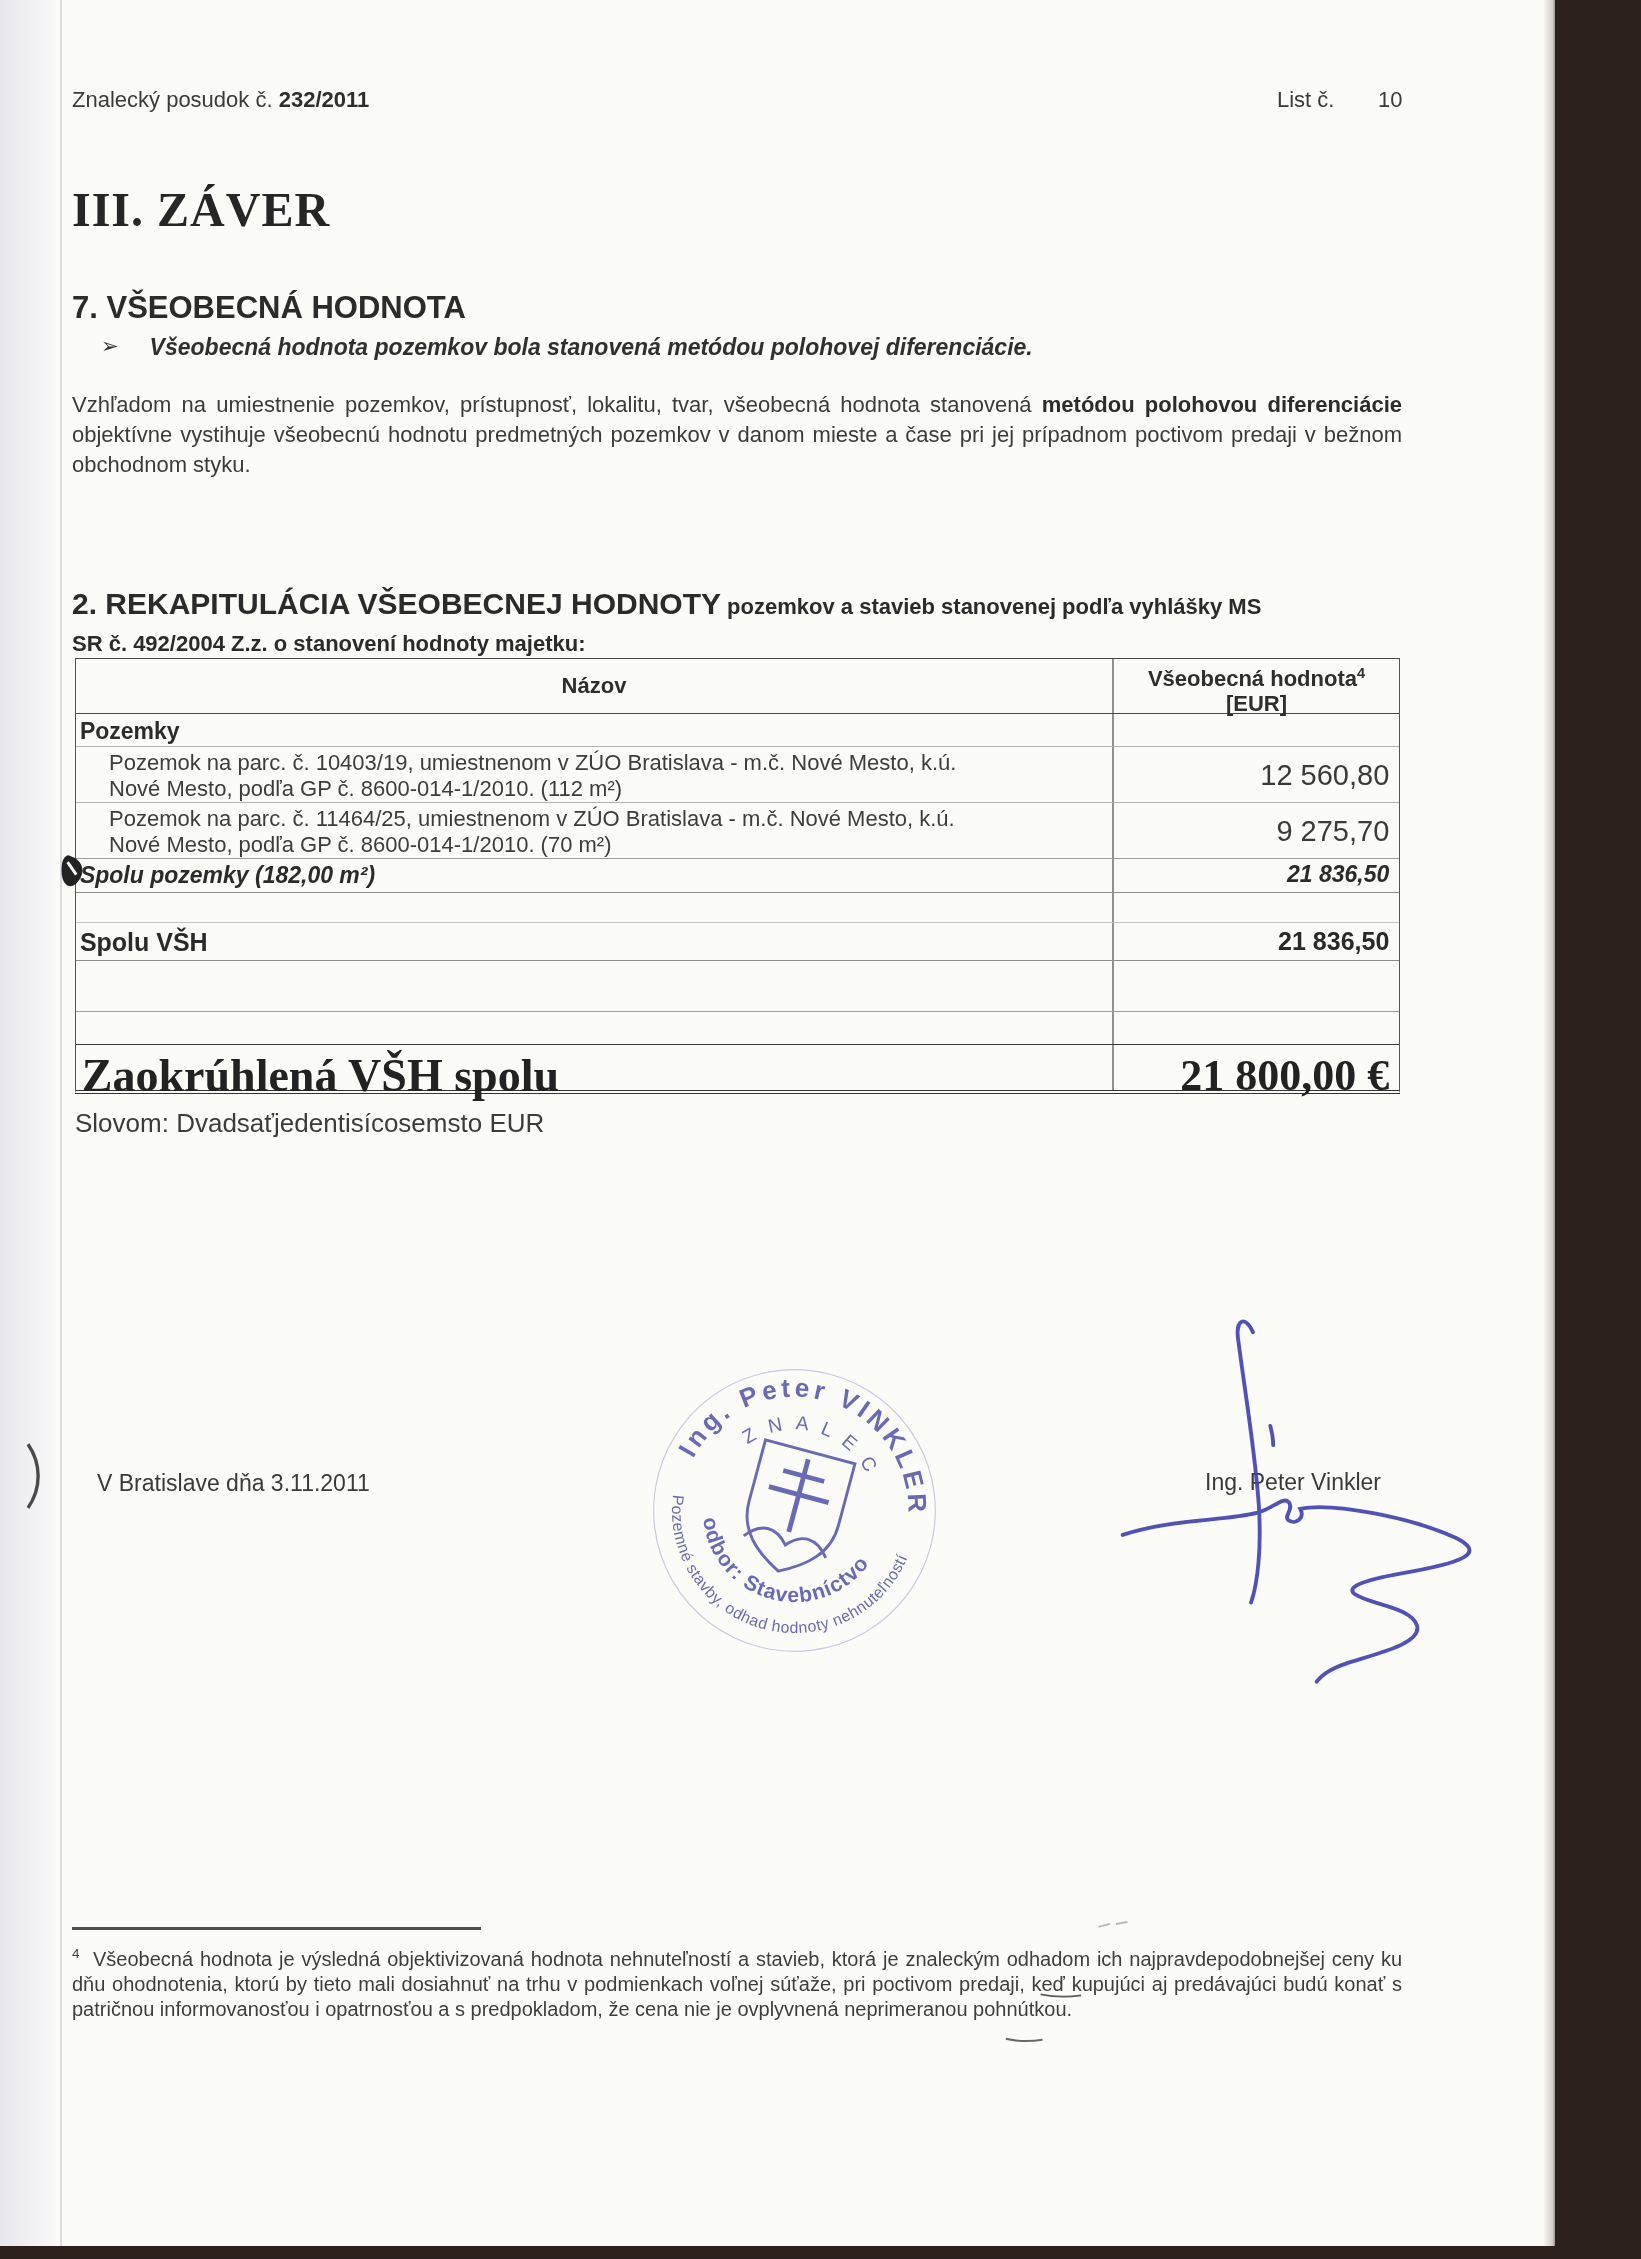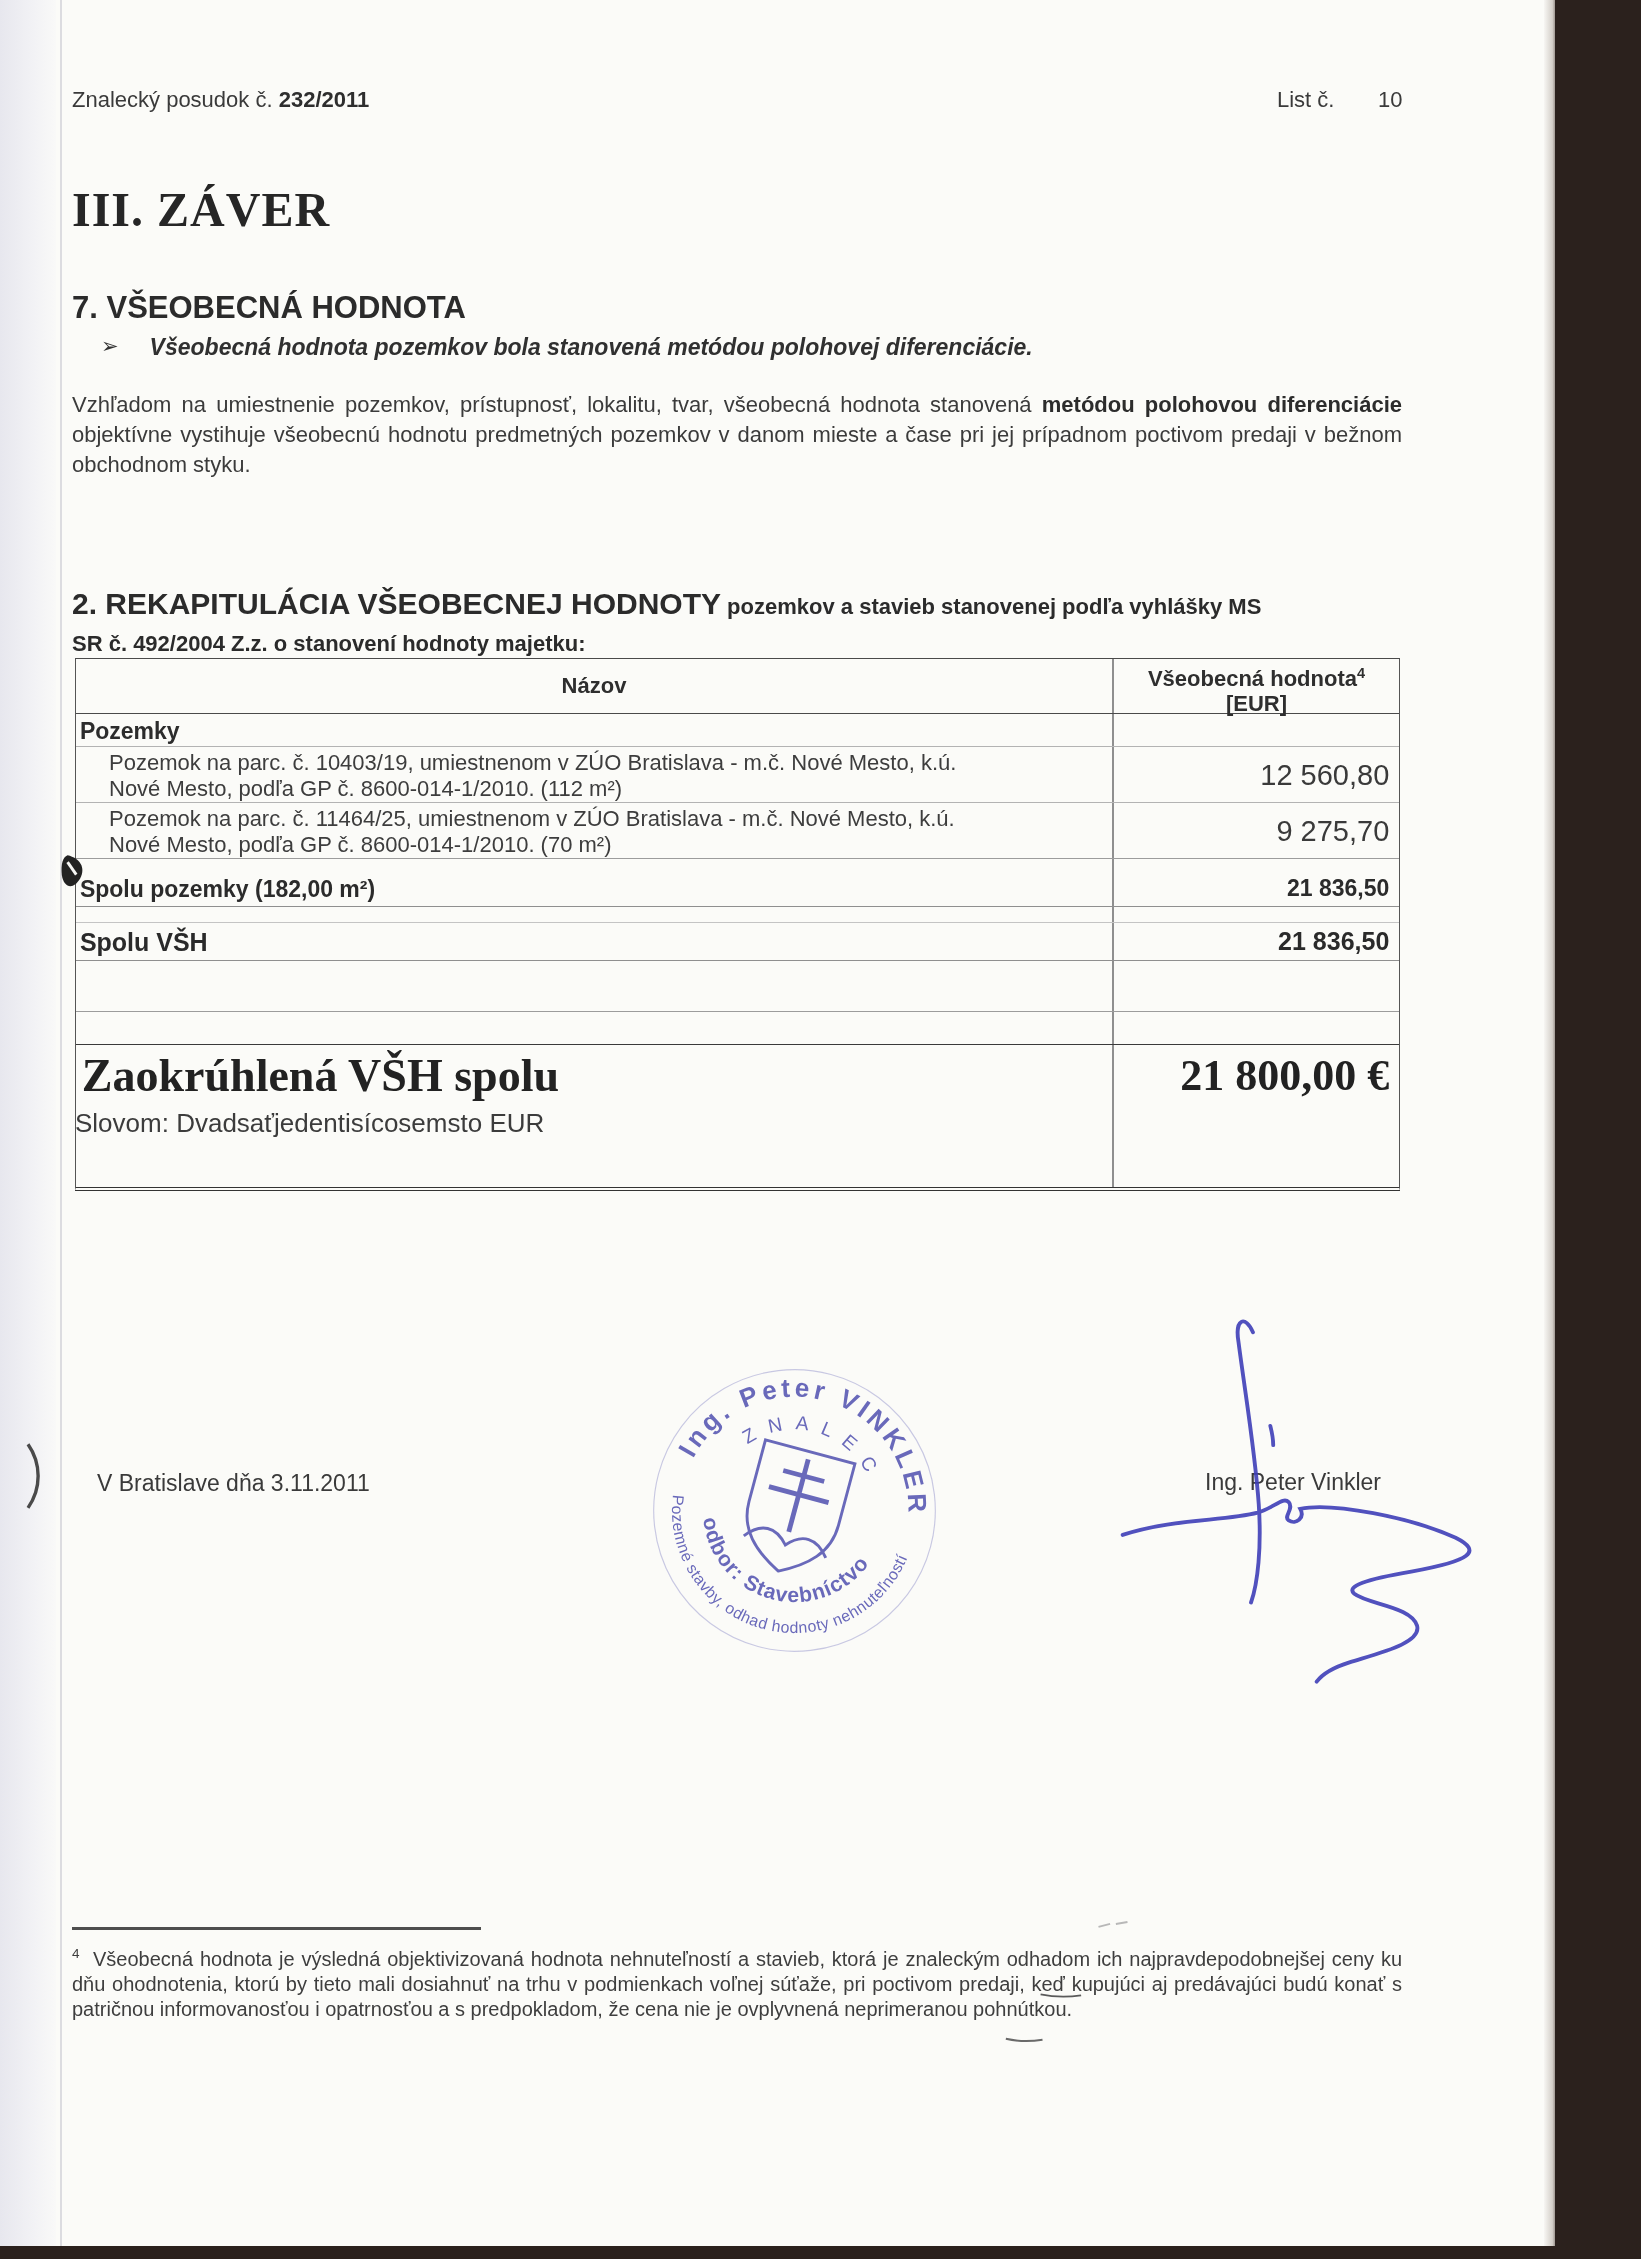--- a/index.html
+++ b/index.html
@@ -37,29 +37,29 @@
   .para{left:72px;top:390px;width:1330px;font-size:22px;line-height:30px;
     text-align:justify;color:#3b3b3b;}
   .para b{color:#2c2c2c;}
 
   .s2-heading{left:72px;top:587px;width:1332px;color:#2b2b2b;}
   .s2-big{font-size:30px;font-weight:bold;}
   .s2-small{font-size:22px;font-weight:bold;}
   .s2-line2{left:72px;top:631px;font-size:22px;font-weight:bold;color:#2b2b2b;}
 
   
-  .tbl{left:75px;top:658px;width:1325px;height:533px;box-sizing:border-box;
+  .tbl{left:75px;top:658px;width:1325px;height:436px;box-sizing:border-box;
     border:1.9px solid #555;border-bottom:4.8px double #333;border-top:1.9px solid #4a4a4a;}
   .tbl .row{position:absolute;left:0;right:0;}
   .t-divider{position:absolute;left:1036px;top:0;bottom:0;width:1.9px;background:#8f8f8f;}
   .r-head{top:0;height:54px;border-bottom:1.9px solid #4a4a4a;}
   .r-group{top:56px;height:31px;border-bottom:1px solid #b3b3b3;}
   .r1{top:88px;height:55px;border-bottom:1px solid #b3b3b3;}
   .r2{top:144px;height:55px;border-bottom:1px solid #9c9c9c;}
-  .r-sub{top:214px;height:33px;border-bottom:1px solid #8f8f8f;}
+  .r-sub{top:200px;height:33px;border-bottom:1px solid #8f8f8f;font-style:italic;}
   .r-e1{top:234px;height:29px;border-bottom:1px solid #c4c4c4;}
   .r-tot{top:264px;height:37px;border-bottom:1px solid #8f8f8f;}
   .r-e2{top:301px;height:51px;border-bottom:1px solid #9c9c9c;}
   .r-big{top:353px;height:61px;border-top:1.9px solid #3a3a3a;margin-top:32px;}
 
   .cell-name-head{position:absolute;left:0;width:1036px;top:13.5px;text-align:center;
     font-weight:bold;font-size:22px;color:#2e2e2e;}
   .cell-val-head{position:absolute;left:1038px;right:0;top:1.9px;text-align:center;
     font-weight:bold;font-size:22px;line-height:25px;color:#2e2e2e;}
   .cell-val-head sup{font-size:14.5px;}

